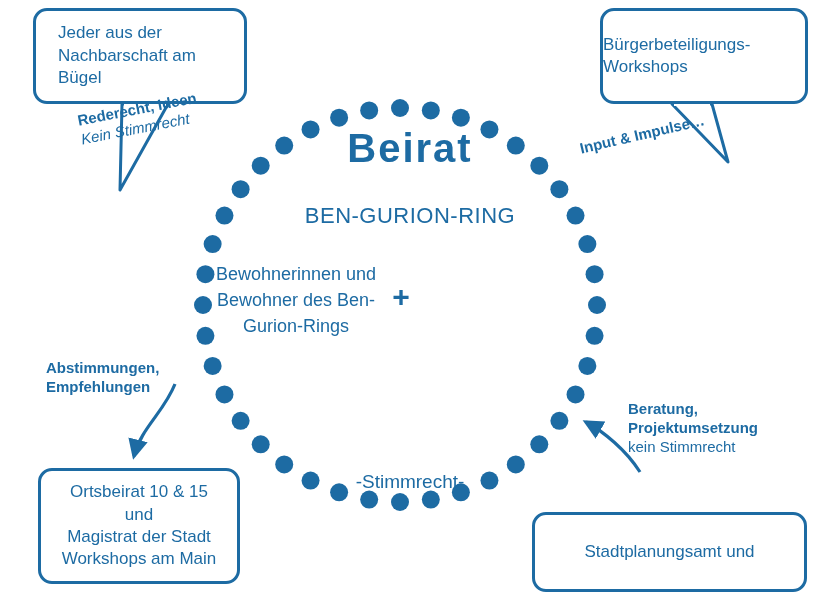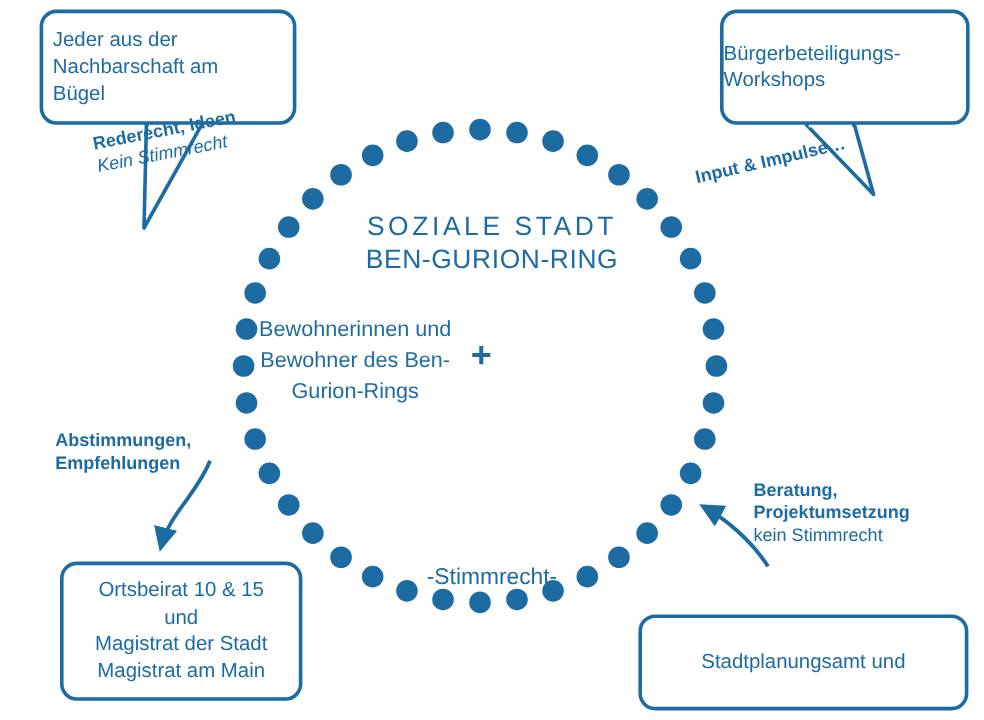--- a/index.html
+++ b/index.html
@@ -41,30 +41,30 @@
     font-size: 17px;
     padding: 8px 10px;
     z-index: 3;
   }
   .box div { width: 100%; }
 
   #box-nachbarschaft {
     left: 33px; top: 8px; width: 214px; height: 96px;
     text-align: left;
     align-items: flex-start;
-    padding-left: 8px;
+    padding-left: 22px;
   }
   #box-buerger {
     left: 600px; top: 8px; width: 208px; height: 96px;
     text-align: left;
     align-items: flex-start;
     padding-left: 0;
   }
   #box-ortsbeirat {
-    left: 38px; top: 468px; width: 202px; height: 116px; margin-left: 12px;
+    left: 38px; top: 468px; width: 202px; height: 116px;
   }
   #box-stadtplanung {
     left: 532px; top: 484px; width: 275px; height: 80px; margin-top: 28px;
   }
 
   
   .ring-text {
     position: absolute;
     color: #1d6ba3;
     text-align: center;
@@ -196,21 +196,21 @@
     <path d="M 124,102 L 166,102 L 166,106 L 124,106 Z" fill="#ffffff" stroke="none"></path>
 
     <path d="M 672,104 L 712,104 L 728,162 Z" fill="#ffffff" stroke="#1d6ba3" stroke-width="3" stroke-linejoin="round"></path>
     <path d="M 674,102 L 710,102 L 710,106 L 674,106 Z" fill="#ffffff" stroke="none"></path>
 
     <path d="M 175,384 C 164,412 141,428 134,456" fill="none" stroke="#1d6ba3" stroke-width="3.2" marker-end="url(#arrowhead)"></path>
 
     <path d="M 640,472 C 626,450 604,432 586,422" fill="none" stroke="#1d6ba3" stroke-width="3.2" marker-end="url(#arrowhead)"></path>
   </svg>
 
-  <div class="ring-text" id="title-sub1">SOZIALE STADT</div>
+  <div class="ring-text" id="title-beirat">Beirat</div>
   <div class="ring-text" id="col-left">Bewohnerinnen und Bewohner des Ben-Gurion-Rings</div>
 
   <div class="ring-text" id="title-sub2">BEN-GURION-RING</div>
   <div class="ring-text" id="col-plus">+</div>
   <div class="ring-text" id="stimmrecht">-Stimmrecht-</div>
 
   <div class="box" id="box-nachbarschaft">
     <div>Jeder aus der</div>
     <div>Nachbarschaft am</div>
     <div>Bügel</div>
@@ -218,21 +218,21 @@
 
   <div class="box" id="box-buerger">
     <div>Bürgerbeteiligungs-</div>
     <div>Workshops</div>
   </div>
 
   <div class="box" id="box-ortsbeirat">
     <div>Ortsbeirat 10 &amp; 15</div>
     <div>und</div>
     <div>Magistrat der Stadt</div>
-    <div>Magistrat am Main</div>
+    <div>Workshops am Main</div>
   </div>
 
   <div class="box" id="box-stadtplanung">
     <div>Stadtplanungsamt und</div>
   </div>
 
   <div class="arrow-label" id="lbl-rederecht">
     <div class="b">Rederecht, Ideen</div>
     <div class="i">Kein Stimmrecht</div>
   </div>

